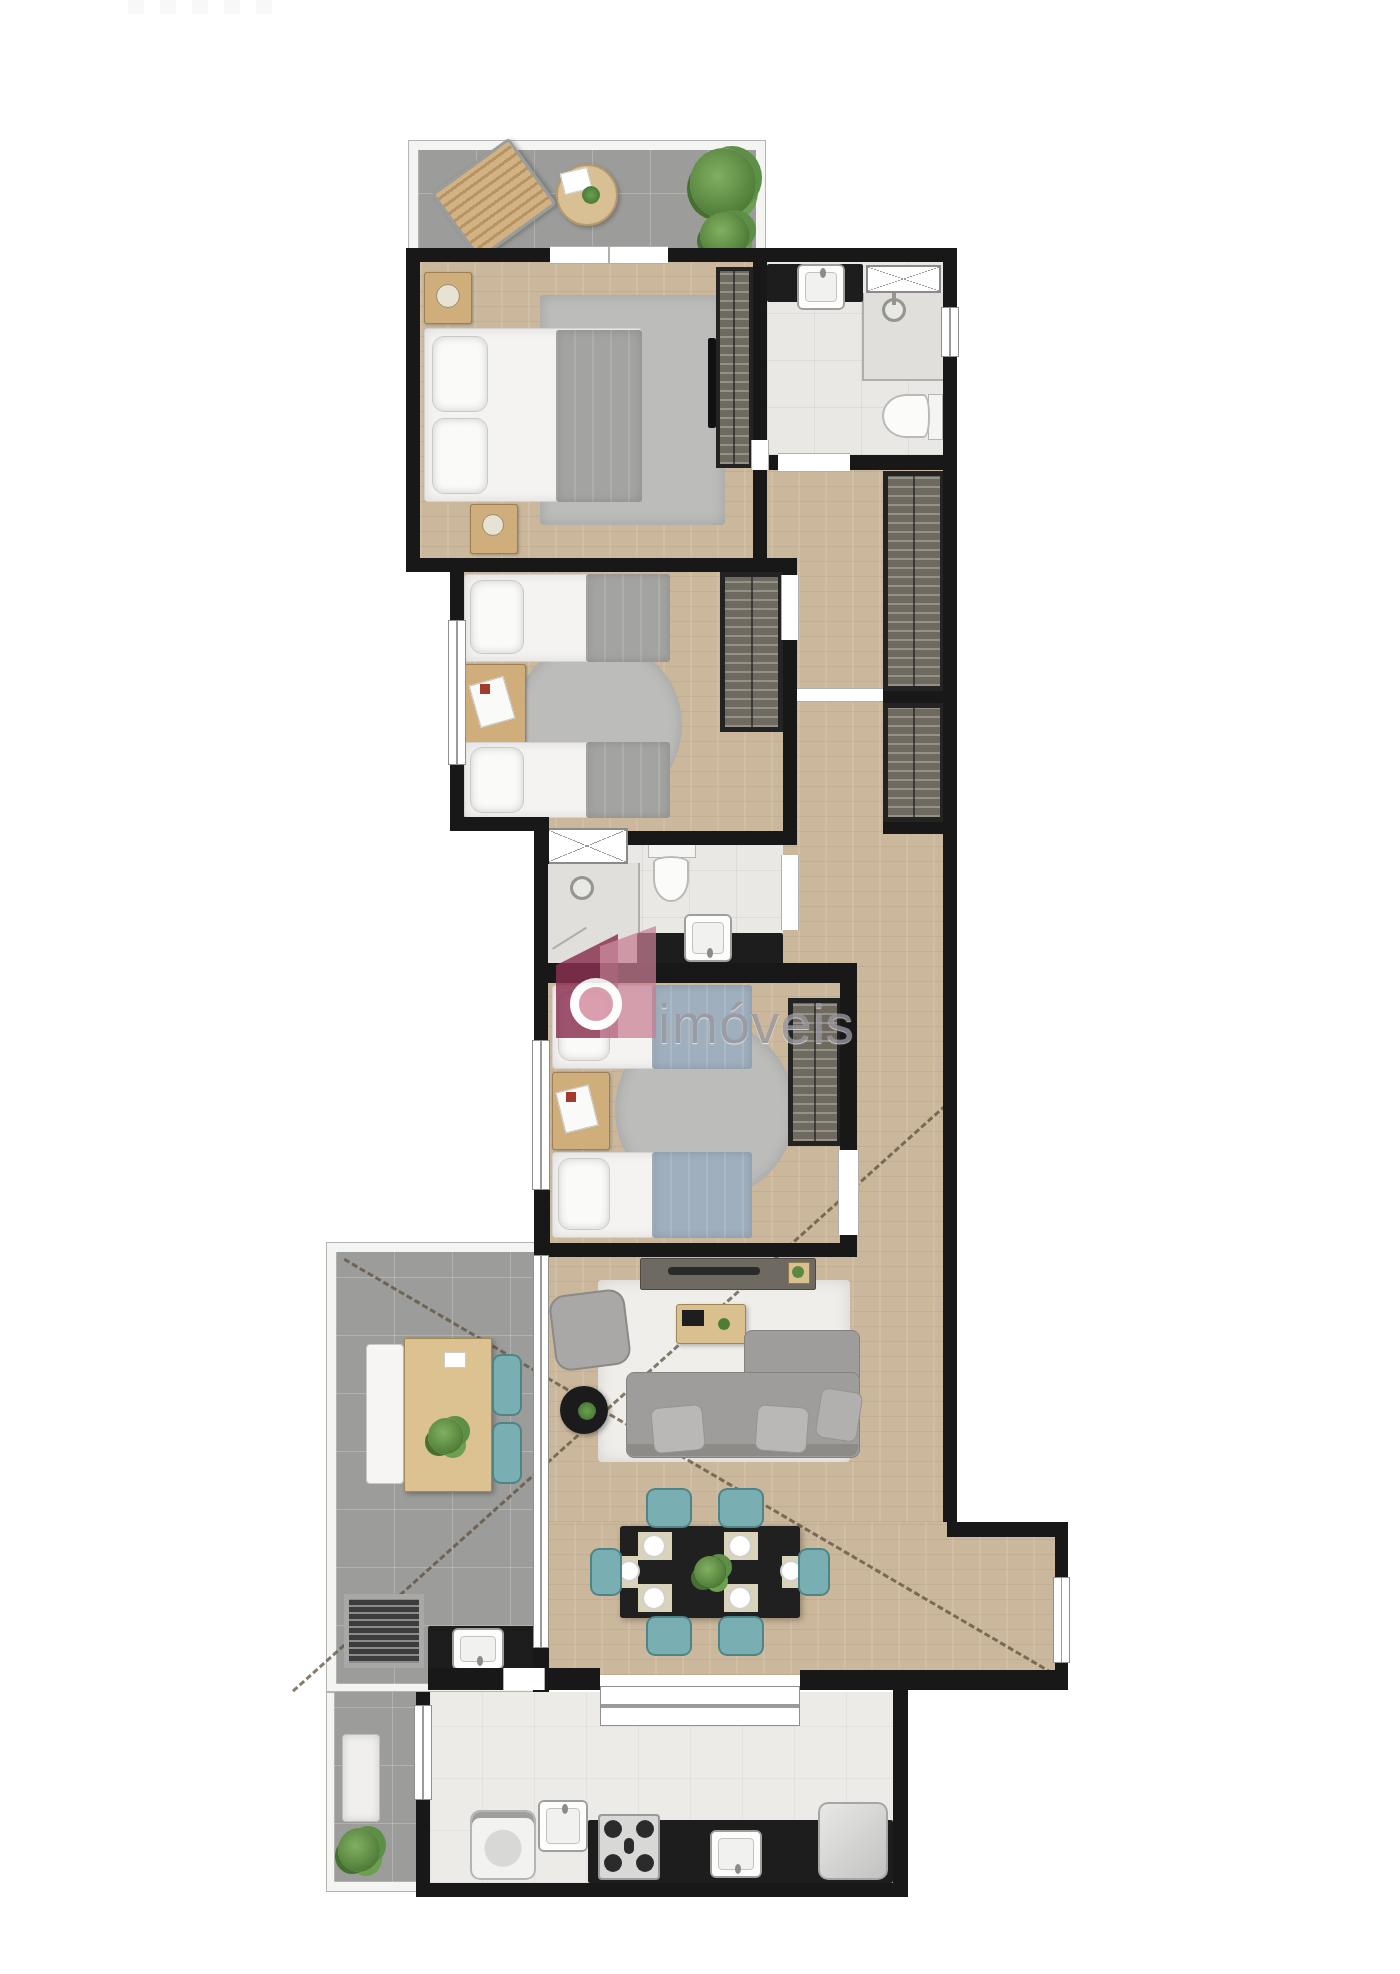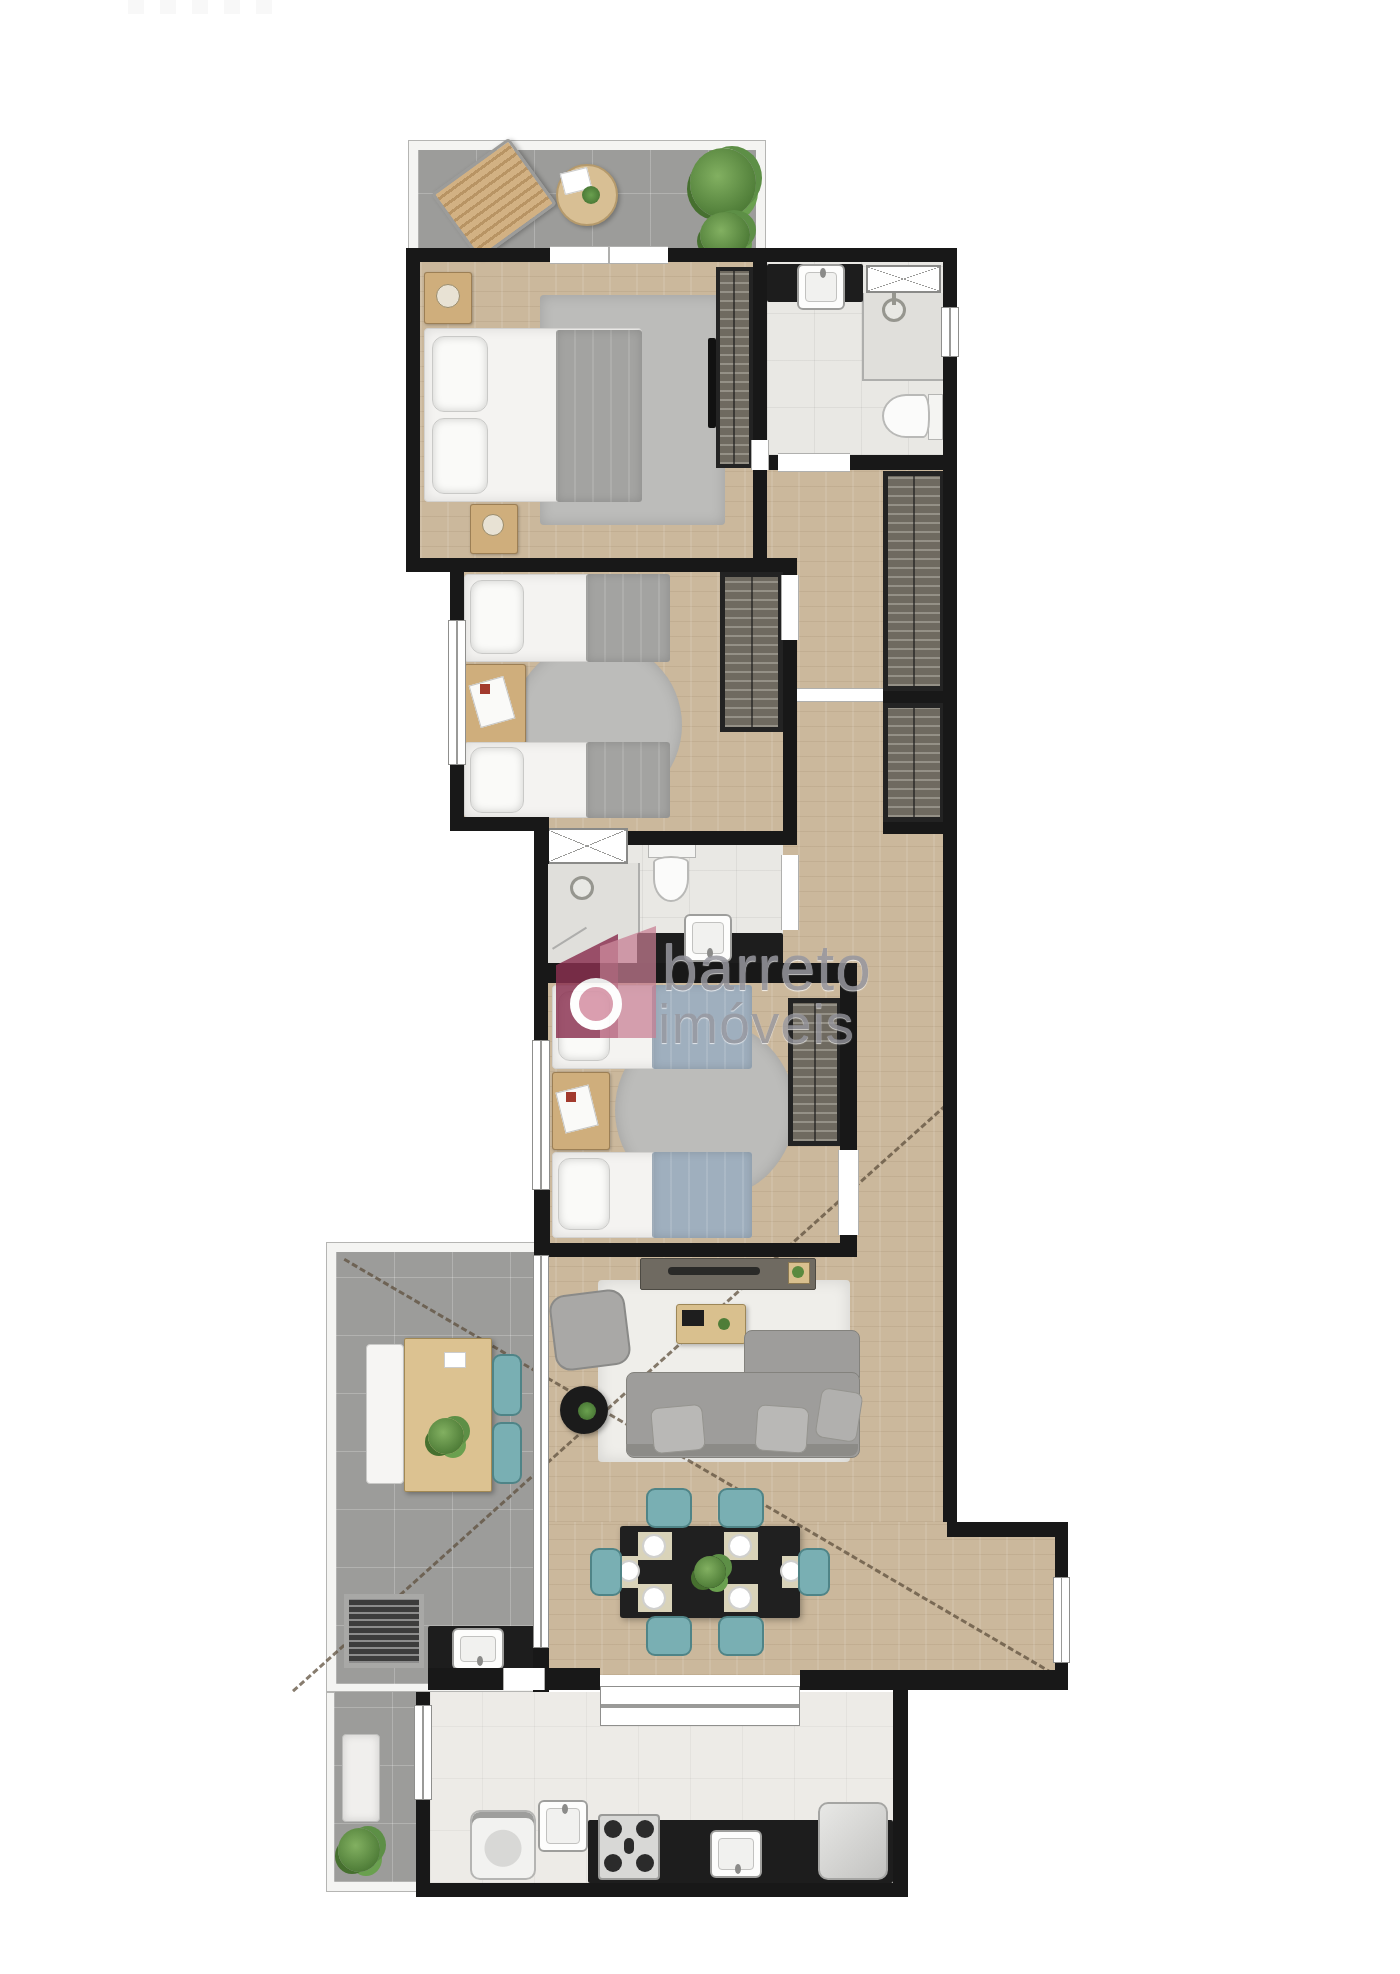--- a/index.html
+++ b/index.html
@@ -271,16 +271,15 @@
   <div class="abs wall z6" style="left:416px;top:1883px;width:492px;height:14px;"></div>
   <div class="abs wall z6" style="left:533px;top:1648px;width:16px;height:44px;"></div>
   <div class="abs win-v z7" style="left:533px;top:1255px;width:16px;height:393px;"></div>
   <div class="abs wall z6" style="left:535px;top:1188px;width:15px;height:69px;"></div>
 
   <div class="abs z9" style="left:556px;top:926px;width:100px;height:112px;opacity:.9;">
     <div class="abs" style="left:0;top:8px;width:62px;height:104px;background:var(--watermark-logo-dark,#8a3150);clip-path:polygon(0 30%,100% 0,100% 100%,0 100%);opacity:.92;"></div>
     <div class="abs" style="left:44px;top:0;width:56px;height:112px;background:var(--watermark-logo-light,#c77d92);clip-path:polygon(0 18%,100% 0,100% 100%,0 100%);opacity:.8;"></div>
     <div class="abs" style="left:14px;top:52px;width:52px;height:52px;border-radius:50%;border:9px solid #fff;background:#d795a8;box-sizing:border-box;"></div>
   </div>
-  <div class="wm-text z9 abs" style="left:662px;top:936px;font-size:64px;font-weight:500;color:var(--watermark-text,#97979f);">barreto</div>
   <div class="wm-text z9 abs" style="left:658px;top:996px;font-size:56px;font-weight:400;color:var(--watermark-text,#97979f);opacity:.78;">imóveis</div>
 
 </div>
 
 </body></html>

